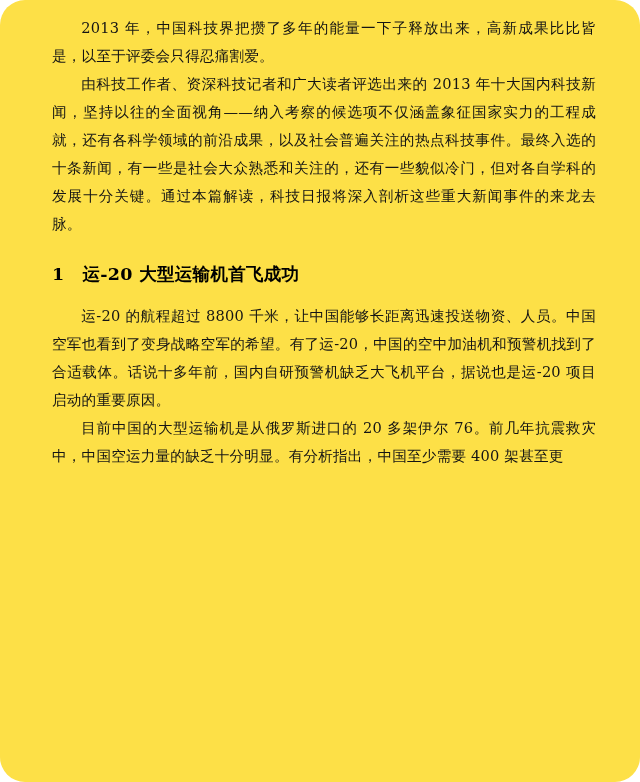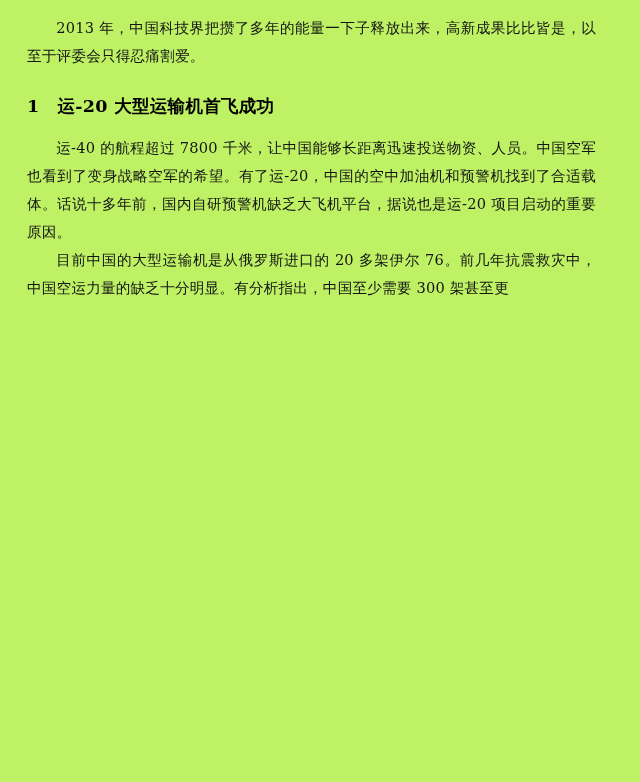--- a/index.html
+++ b/index.html
@@ -11,22 +11,23 @@
     width: 640px;
     height: 782px;
     font-family: "DejaVu Serif", "Liberation Serif", serif;
     color: #1a1a1a;
     overflow: hidden;
   }
   .page {
     box-sizing: border-box;
     width: 640px;
     height: 782px;
-    padding: 14px 44px 0 27px;
-    background: #bef264;
+    padding: 14px 44px 0 52px;
+    background: #fde047;
+    border-radius: 25px;
   }
   .para {
     font-size: 14.6px;
     line-height: 1.92;
     text-align: justify;
     text-justify: inter-ideograph;
     margin: 0 0 0 0;
     text-indent: 2em;
     letter-spacing: 0.2px;
     color: #141414;
@@ -49,22 +50,23 @@
     font-weight: bold;
     text-align: center;
   }
 </style>
 </head>
 <body>
 
 <div class="page">
 
   <p class="para">2013 年，中国科技界把攒了多年的能量一下子释放出来，高新成果比比皆是，以至于评委会只得忍痛割爱。</p>
+  <p class="para">由科技工作者、资深科技记者和广大读者评选出来的 2013 年十大国内科技新闻，坚持以往的全面视角——纳入考察的候选项不仅涵盖象征国家实力的工程成就，还有各科学领域的前沿成果，以及社会普遍关注的热点科技事件。最终入选的十条新闻，有一些是社会大众熟悉和关注的，还有一些貌似冷门，但对各自学科的发展十分关键。通过本篇解读，科技日报将深入剖析这些重大新闻事件的来龙去脉。</p>
 
   <h2 class="section-head">
     <span class="section-num">1</span>
     <span class="section-title">运-20 大型运输机首飞成功</span>
   </h2>
 
-  <p class="para">运-40 的航程超过 7800 千米，让中国能够长距离迅速投送物资、人员。中国空军也看到了变身战略空军的希望。有了运-20，中国的空中加油机和预警机找到了合适载体。话说十多年前，国内自研预警机缺乏大飞机平台，据说也是运-20 项目启动的重要原因。</p>
-  <p class="para">目前中国的大型运输机是从俄罗斯进口的 20 多架伊尔 76。前几年抗震救灾中，中国空运力量的缺乏十分明显。有分析指出，中国至少需要 300 架甚至更</p>
+  <p class="para">运-20 的航程超过 8800 千米，让中国能够长距离迅速投送物资、人员。中国空军也看到了变身战略空军的希望。有了运-20，中国的空中加油机和预警机找到了合适载体。话说十多年前，国内自研预警机缺乏大飞机平台，据说也是运-20 项目启动的重要原因。</p>
+  <p class="para">目前中国的大型运输机是从俄罗斯进口的 20 多架伊尔 76。前几年抗震救灾中，中国空运力量的缺乏十分明显。有分析指出，中国至少需要 400 架甚至更</p>
 
 </div>
 
 </body></html>

